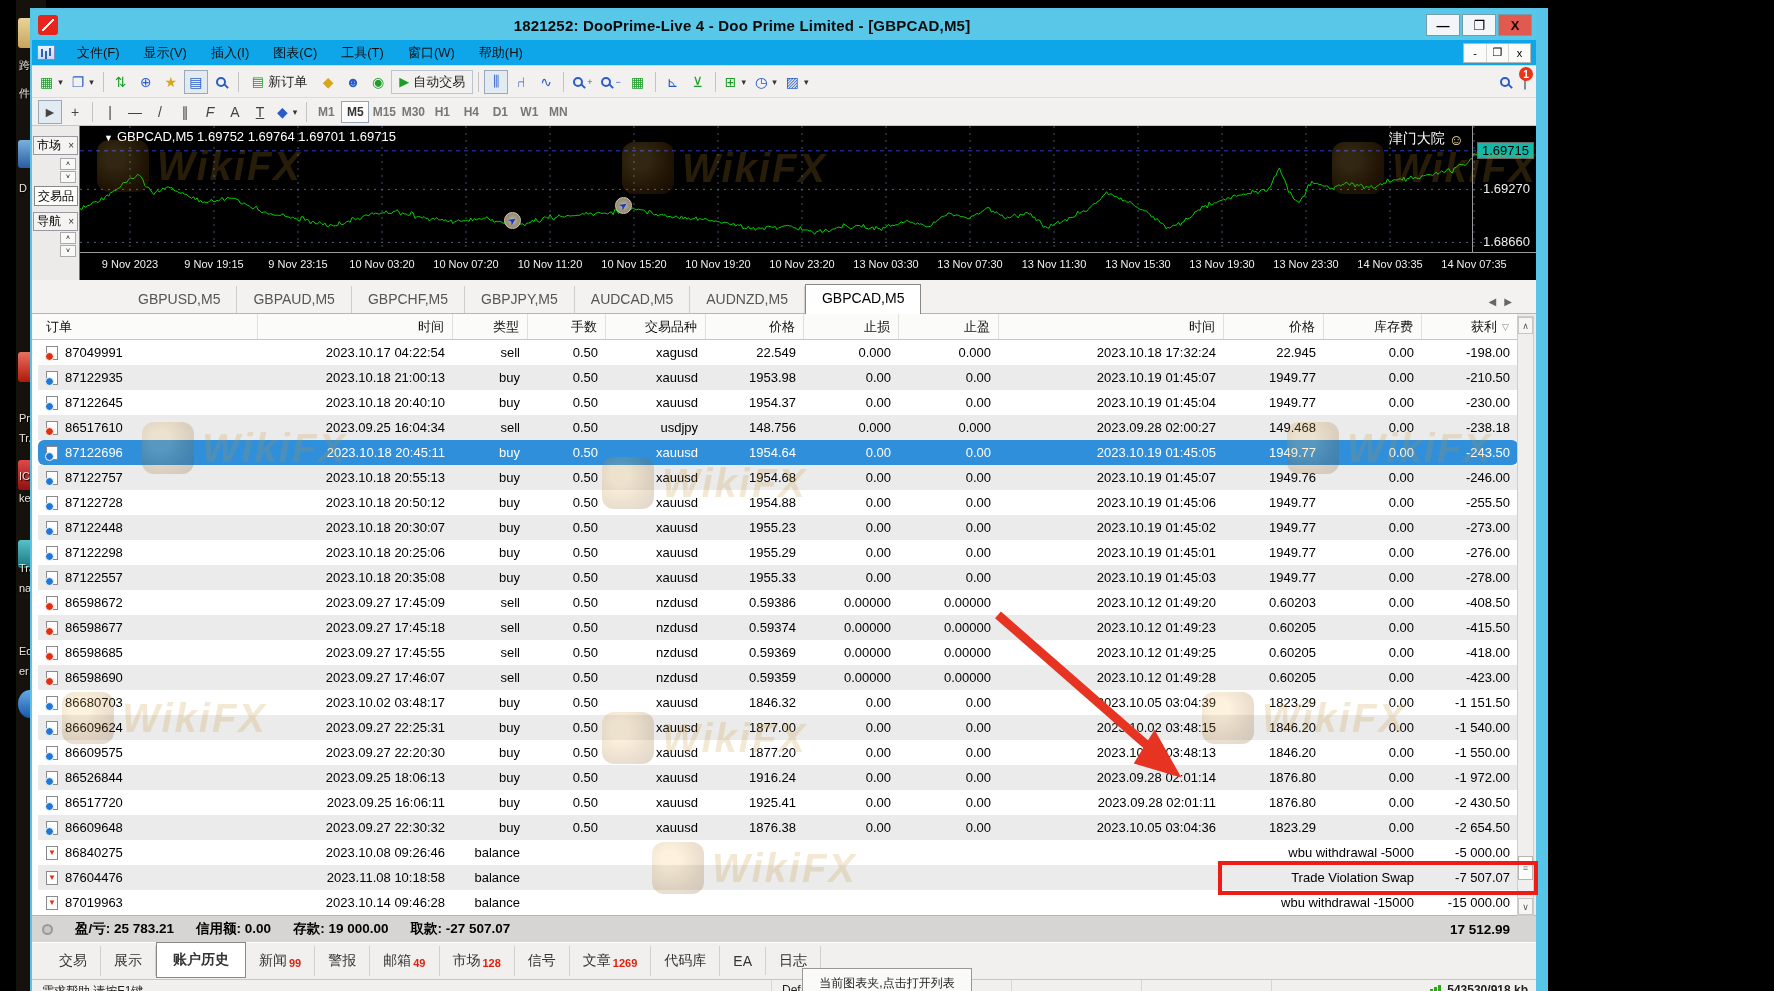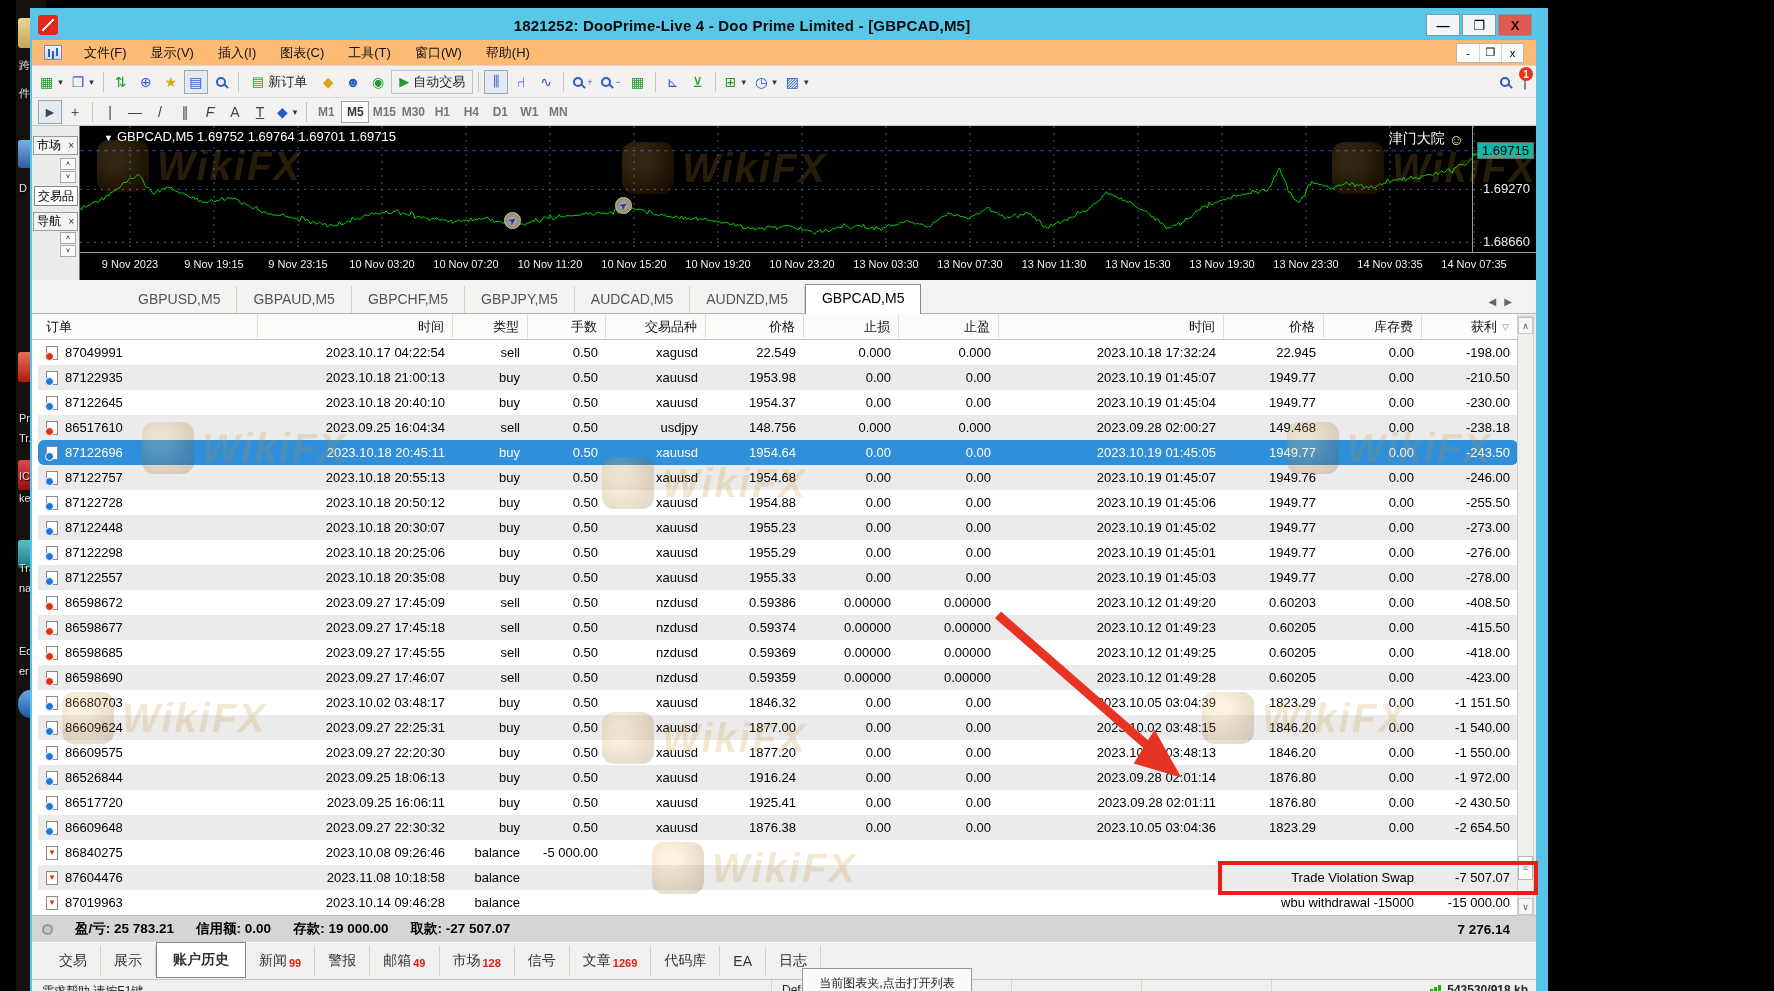--- a/index.html
+++ b/index.html
@@ -18,21 +18,21 @@
   .titlebar { height:30px; background:#58c7e8; display:flex; align-items:center; padding:0 4px; flex:0 0 30px; }
   .mt4logo { width:20px; height:20px; background:#e8251d; border-radius:3px; margin-left:2px; position:relative; flex:0 0 20px; }
   .mt4logo::after { content:""; position:absolute; left:4px; top:4px; width:12px; height:12px;
                     background:linear-gradient(135deg,transparent 42%,#fff 42%,#fff 58%,transparent 58%); }
   .title-text { flex:1; text-align:center; font-size:15px; color:#0a0a0a; font-weight:bold; letter-spacing:.2px; }
   .winbtns { display:flex; gap:2px; }
   .winbtn { width:34px; height:22px; background:#f2f6f8; border:1px solid #7a9aa8; display:flex; align-items:center; justify-content:center;
             font-weight:bold; font-size:13px; }
   .winbtn.close { background:#e05a50; color:#200; }
 
-  .menubar { height:26px; background:#fdba74; border-bottom:1px solid #d8d6d2; display:flex; align-items:center; padding:0 12px; flex:0 0 26px; }
+  .menubar { height:26px; background:#0ea5e9; border-bottom:1px solid #d8d6d2; display:flex; align-items:center; padding:0 5px; flex:0 0 26px; }
   .menu-ico { width:18px; height:15px; border:1px solid #7a8eb8; background:linear-gradient(#eaf2ff,#c8daf4); margin-right:10px; position:relative; }
   .menu-ico::after { content:""; position:absolute; left:3px; bottom:2px; width:2px; height:8px; background:#2c62b0; box-shadow:4px 2px 0 #2c62b0, 8px -1px 0 #2c62b0; }
   .menu-item { padding:3px 12px; color:#111; cursor:default; }
   .child-ctrls { margin-left:auto; display:flex; border:1px solid #b8b6b2; background:#fbfbfa; }
   .child-ctrls span { width:22px; height:18px; display:flex; align-items:center; justify-content:center; font-size:11px; border-left:1px solid #d8d6d2; }
   .child-ctrls span:first-child { border-left:none; }
 
   .toolbar1 { height:32px; background:#f2f1ef; border-bottom:1px solid #dcdad6; display:flex; align-items:center; padding:0 4px; gap:1px; flex:0 0 32px; }
   .toolbar2 { height:28px; background:#f2f1ef; border-bottom:1px solid #c8c6c2; display:flex; align-items:center; padding:0 6px; gap:1px; flex:0 0 28px; }
   .tbtn { min-width:24px; height:24px; display:flex; align-items:center; justify-content:center; gap:4px; padding:0 3px;
@@ -787,20 +787,21 @@
         <span class="tcell r">0.00</span>
         <span class="tcell r">-2 654.50</span>
       </div>
       <div class="trow grid">
         <span class="tcell ordercell">
           <span class="doc bal"></span>
           <span>86840275</span>
         </span>
         <span class="tcell r">2023.10.08 09:26:46</span>
         <span class="tcell r">balance</span>
+        <span class="tcell r" style="grid-column: 4 / 12;">wbu withdrawal -5000</span>
         <span class="tcell r">-5 000.00</span>
       </div>
       <div class="trow grid alt">
         <span class="tcell ordercell">
           <span class="doc bal"></span>
           <span>87604476</span>
         </span>
         <span class="tcell r">2023.11.08 10:18:58</span>
         <span class="tcell r">balance</span>
         <span class="tcell r" style="grid-column: 4 / 12;">Trade Violation Swap</span>
@@ -825,21 +826,21 @@
       </span>
     <span class="sbtn">∨</span>
   </div>
 
   <div class="summary-row">
     <span class="dot"></span>
     <span><span>盈/亏:</span> <span>25 783.21</span></span>
     <span><span>信用额:</span> <span>0.00</span></span>
     <span><span>存款:</span> <span>19 000.00</span></span>
     <span><span>取款:</span> <span>-27 507.07</span></span>
-    <span class="summary-total">7 276.14</span>
+    <span class="summary-total">17 512.99</span>
   </div>
 
   <div class="bottom-tabs" id="bottom-tabs">
       <span class="btab">
         <span>交易</span>
       </span>
       <span class="btab">
         <span>展示</span>
       </span>
       <span class="btab active">

